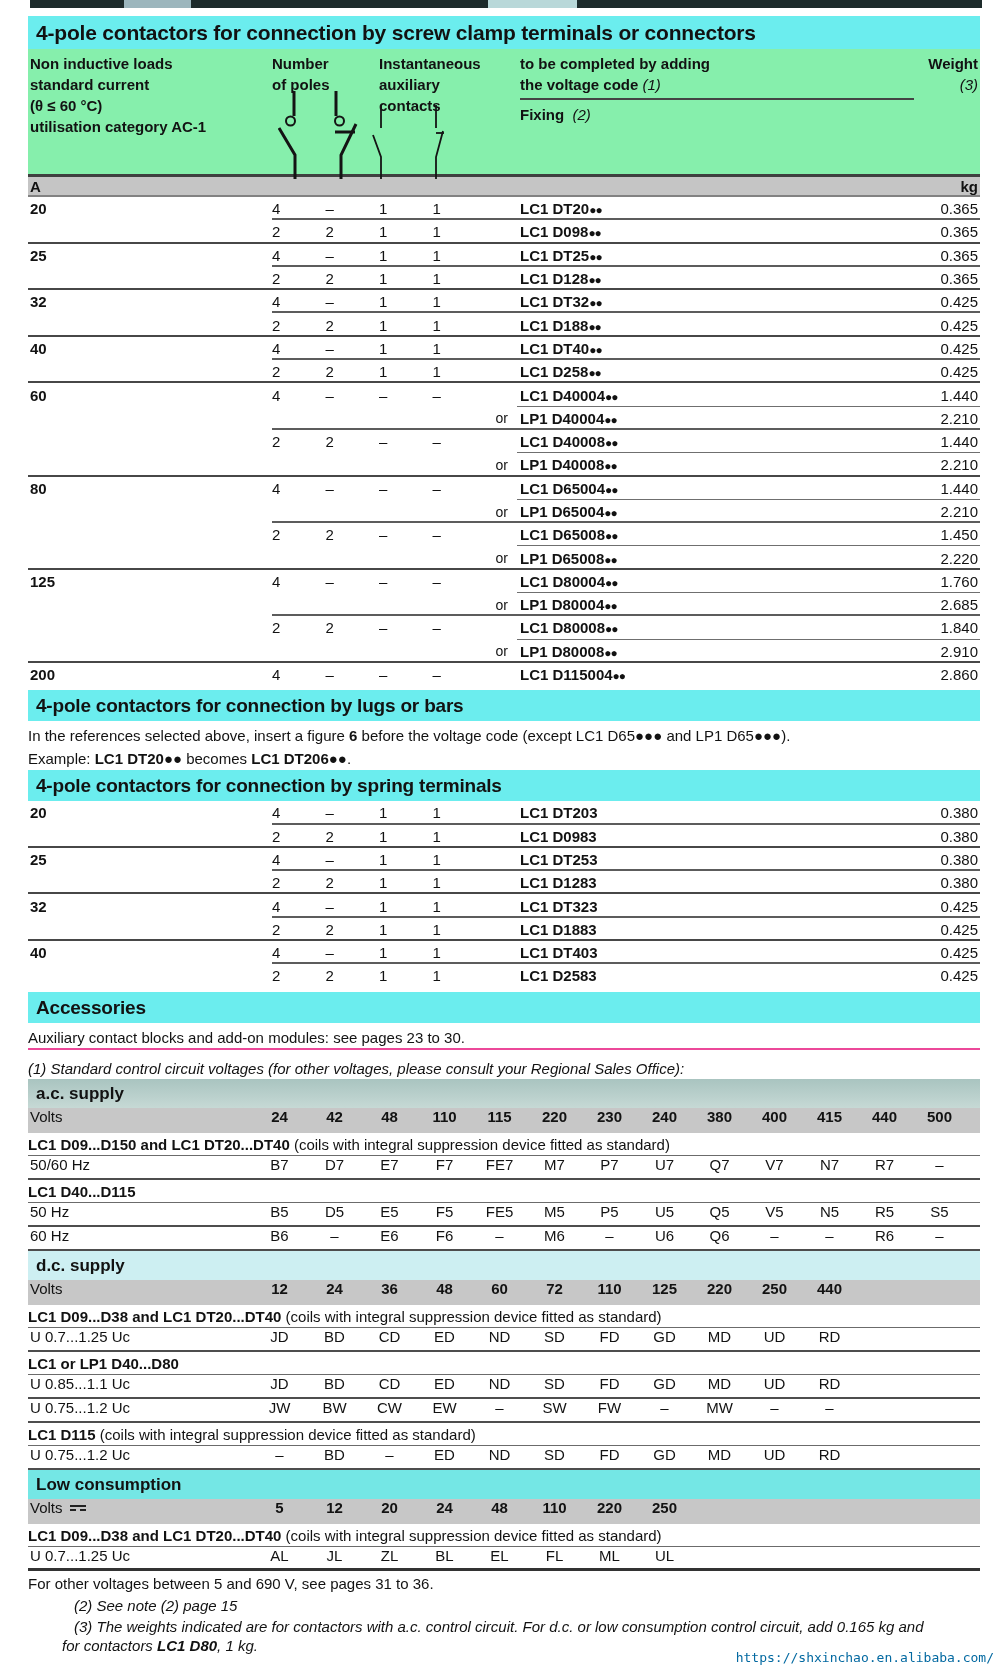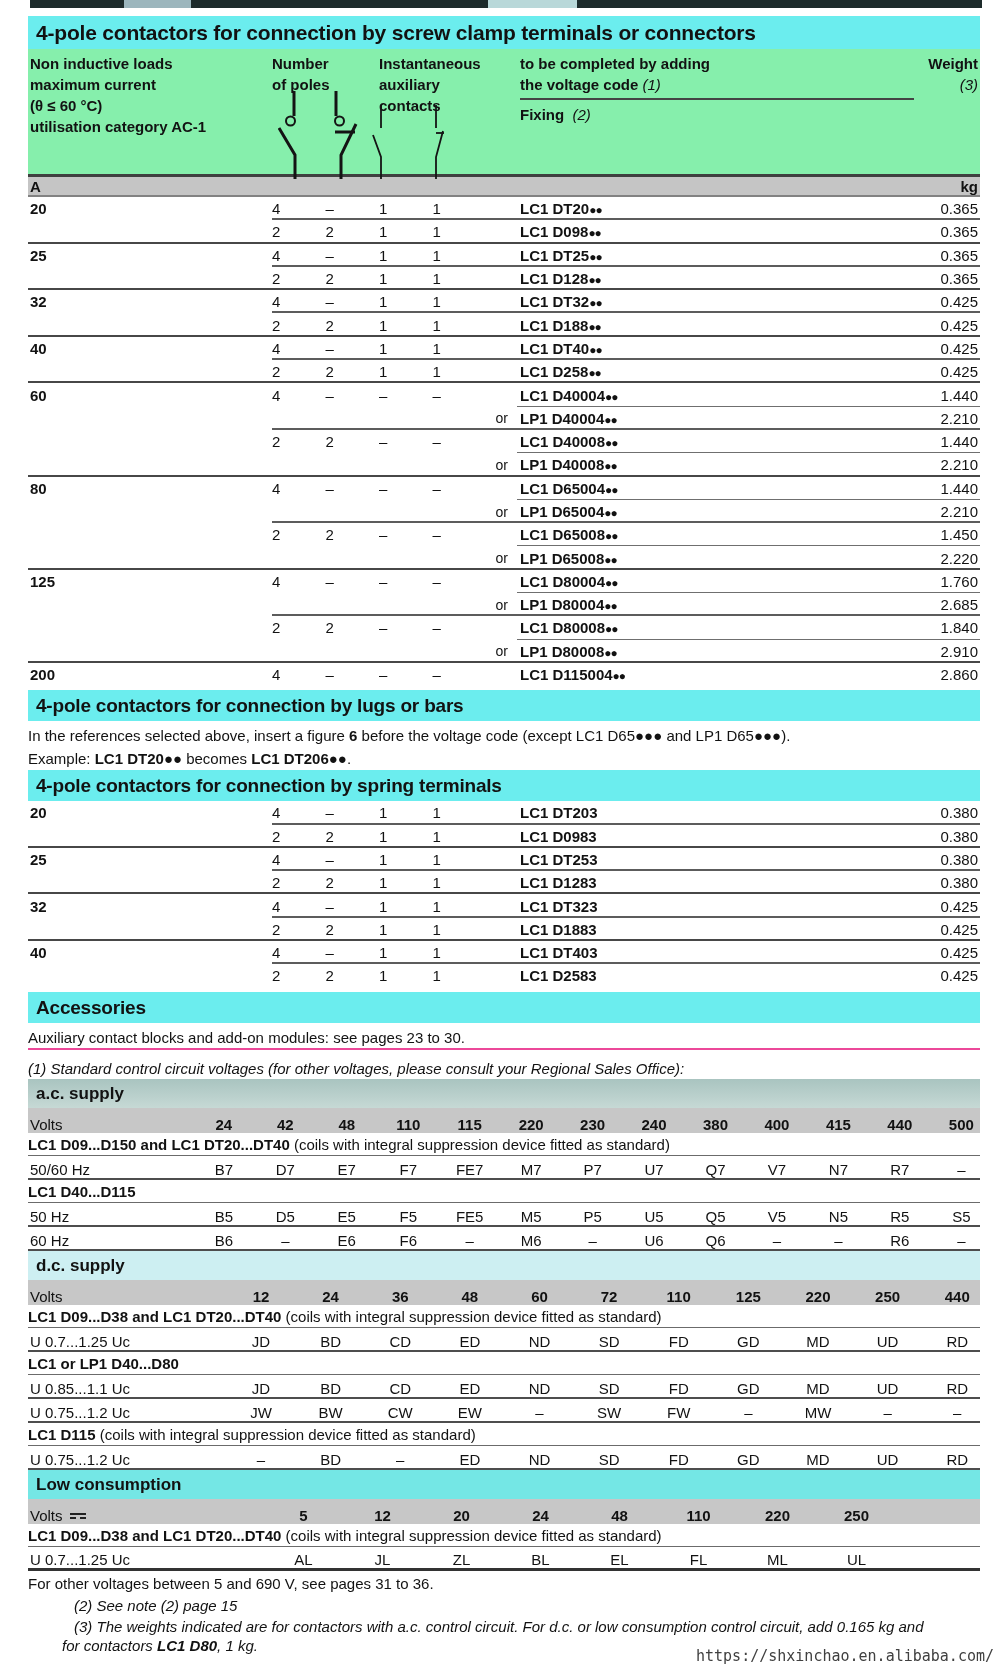--- a/index.html
+++ b/index.html
@@ -54,55 +54,55 @@
   .bold { font-weight:bold; }
 
   .acc-note { height:27px; line-height:29px; border-bottom:2px solid #ec4899; }
   .volt-note { height:29px; line-height:38px; font-style:italic; }
 
   
   .v-band { height:29px; line-height:29px; font-weight:bold; font-size:17px; padding-left:8px; }
   .band-teal { background:linear-gradient(#a9c4c0,#c6d9d5); }
   .band-pale { background:#cdeff2; }
   .band-cyan { background:#74e7e5; }
-  .v-row { display:flex; align-items:flex-end; height:24px; border-bottom:2px solid #4d4d4d;gap:24px; }
+  .v-row { display:flex; align-items:flex-start; height:24px; border-bottom:2px solid #4d4d4d; }
   .v-heading { height:23px; line-height:23px; border-bottom:1px solid #6b6b6b; white-space:nowrap; }
   .volts-row { height:25px; background:#c7c7c7; border-bottom:none; }
   .volts-row .v-col { font-weight:bold; }
   .v-label { width:224px; padding-left:2px; }
   .v-col { width:55px; text-align:center; }
   .v-row.final { border-bottom:3px solid #333; }
   .dcsym { display:inline-block; width:16px; height:9px; margin-left:7px; border-top:2px solid #222; position:relative; top:1px; }
   .dcsym::after { content:""; position:absolute; left:0; top:2px; width:16px; border-top:2px dashed #222; }
 
   
   .foot1 { height:24px; line-height:26px; }
   .foot { height:21px; line-height:21px; font-style:italic;margin-left:46px; }
   .foot-indent { height:20px; line-height:18px; font-style:italic; padding-left:34px; }
   .watermark { position:absolute; right:6px; bottom:3px; font-family:"DejaVu Sans Mono", monospace;
-               font-size:15px; color:#404040; }
+               font-size:13px; color:#0369a1; }
 </style>
 </head>
 <body>
 
 <div class="topbar">
   <i class="patch1"></i>
   <i class="patch2"></i>
 </div>
 
 <div class="content">
 
   <div class="band title-band">
     <span>4-pole contactors for connection by screw clamp terminals or connectors</span>
   </div>
 
   <div class="col-header">
     <div class="h-load">
       <div>Non inductive loads</div>
-      <div>maximum current</div>
+      <div>standard current</div>
       <div>(θ ≤ 60 °C)</div>
       <div>utilisation category AC-1</div>
     </div>
     <div class="h-poles">
       <div>Number</div>
       <div>of poles</div>
     </div>
     <div class="h-aux">
       <div>Instantaneous</div>
       <div>auxiliary</div>

